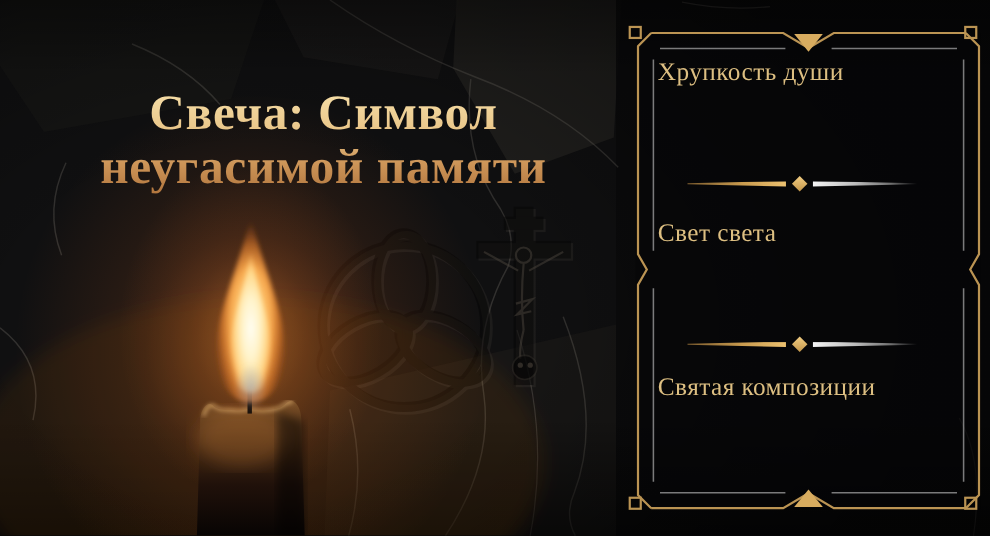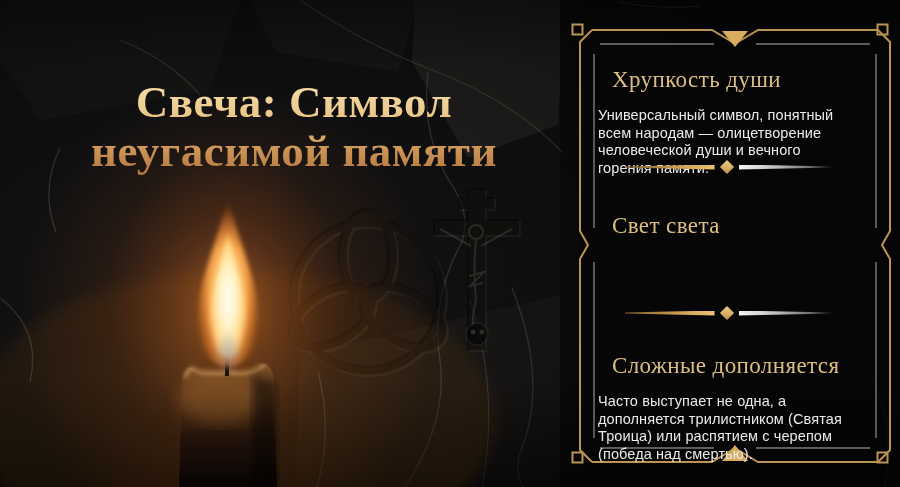--- a/index.html
+++ b/index.html
@@ -25,21 +25,21 @@
     background:linear-gradient(180deg,#f7e2ac 0%,#e9c588 42%,#cd9558 72%,#b2763e 100%);
     -webkit-background-clip:text;background-clip:text;color:transparent;
     text-shadow:none;
     text-align:center;
   }
   
   .panel{position:absolute;left:578px;top:30px;width:313px;height:432px;}
   .panel-backdrop{position:absolute;inset:0;background:rgba(6,6,8,0.55);}
   .section{position:absolute;left:20px;width:280px;}
   .section h2{
-    margin:14px;font-family:"Liberation Serif", serif;font-weight:400;
+    margin:0;font-family:"Liberation Serif", serif;font-weight:400;
     font-size:23px;line-height:27px;color:#ddbf82;letter-spacing:0.4px;
   }
   .section p{
     margin:8px 0 0 0;font-size:14.5px;line-height:17.5px;color:#edebe8;
     white-space:pre-line;letter-spacing:0.1px;
   }
   .sec-1{top:22px;} .sec-2{top:168px;} .sec-3{top:308px;}
   .divider{
     position:absolute;left:46px;width:210px;height:12px;
     display:flex;align-items:center;justify-content:center;
@@ -230,44 +230,36 @@
       <g stroke="#c9c9c9" stroke-width="1.4" opacity="0.6">
         <path d="M 600,44 L 714,44 M 756,44 L 870,44"></path>
         <path d="M 600,448 L 714,448 M 756,448 L 870,448"></path>
         <path d="M 594,54 L 594,228 M 594,262 L 594,438"></path>
         <path d="M 876,54 L 876,228 M 876,262 L 876,438"></path>
       </g>
     </svg>
 
     <div class="section sec-1">
       <h2>Хрупкость души</h2>
-      <p>Универсальный символ, понятный
-всем народам — олицетворение
-человеческой души и вечного
-горения памяти.</p>
     </div>
 
     <div class="divider div-1">
       <span class="wedge-gold"></span>
       <span class="diamond"></span>
       <span class="wedge-silver"></span>
     </div>
 
     <div class="section sec-2">
       <h2>Свет света</h2>
     </div>
 
     <div class="divider div-2">
       <span class="wedge-gold"></span>
       <span class="diamond"></span>
       <span class="wedge-silver"></span>
     </div>
 
     <div class="section sec-3">
-      <h2>Сложные дополняется</h2>
-      <p>Часто выступает не одна, а
-дополняется трилистником (Святая
-Троица) или распятием с черепом
-(победа над смертью).</p>
+      <h2>Святая композиции</h2>
     </div>
   </div>
 
 </div>
 
 </body></html>

